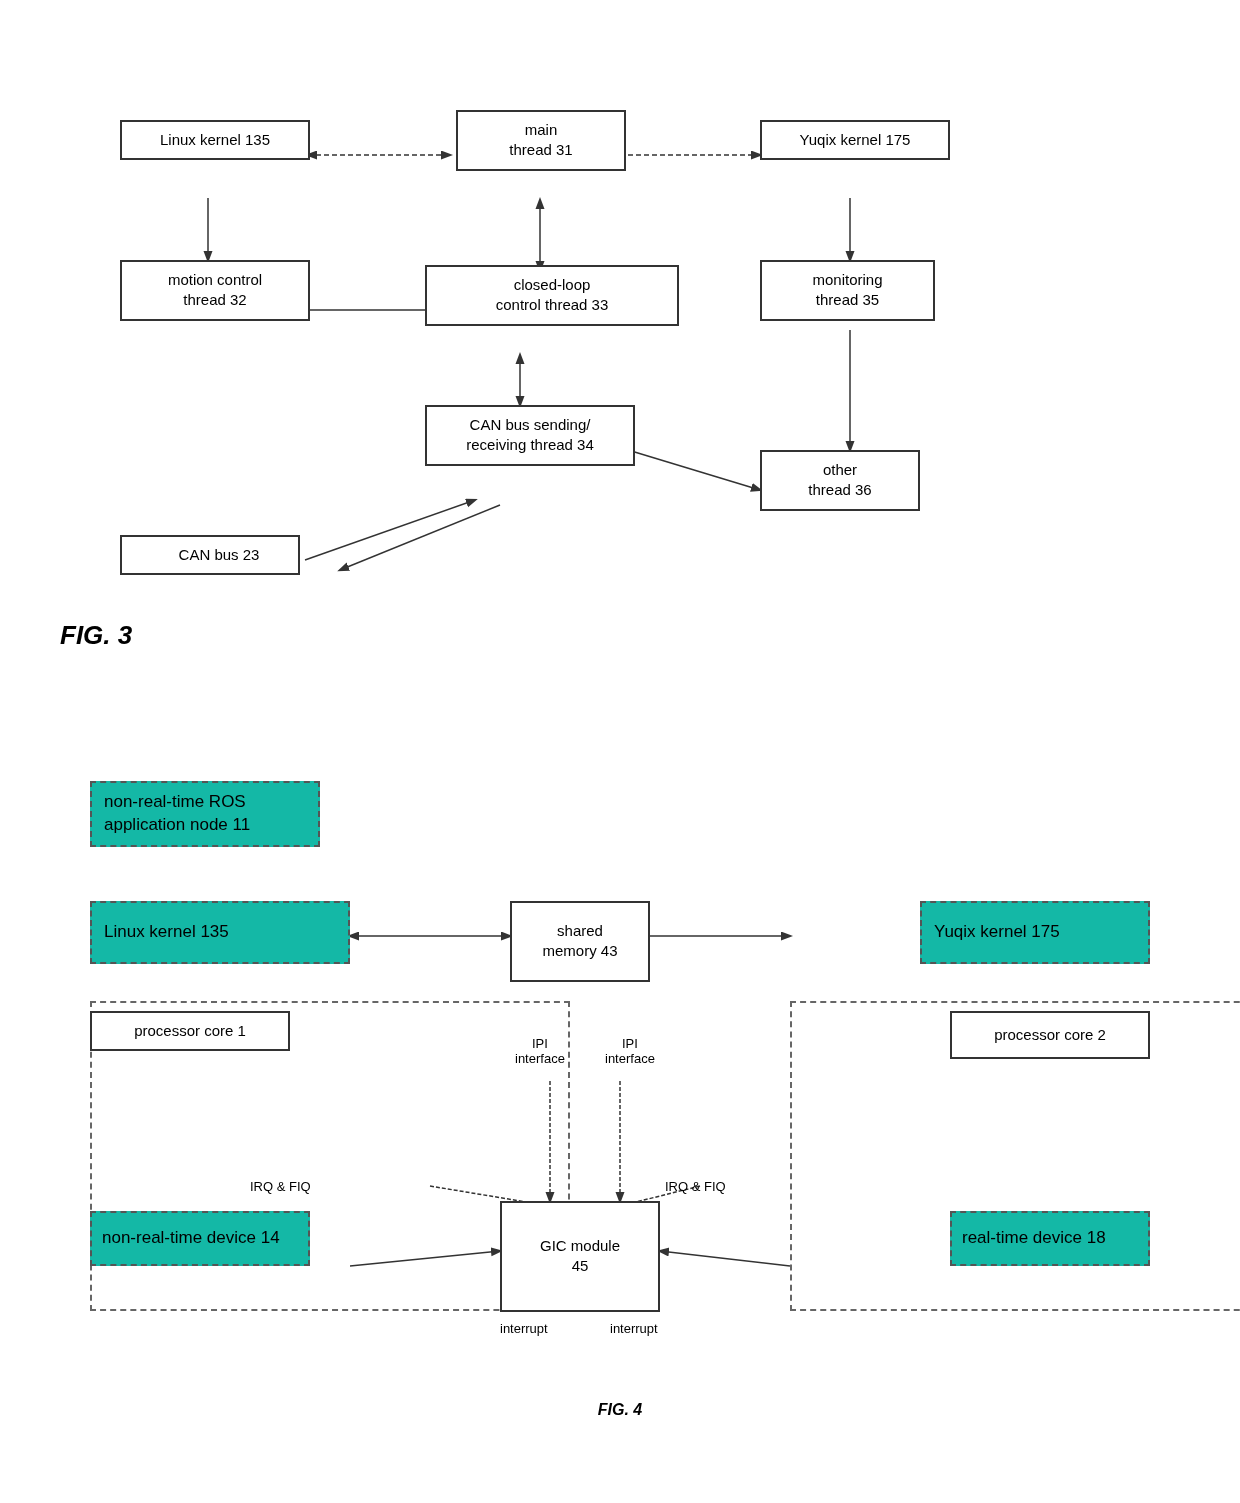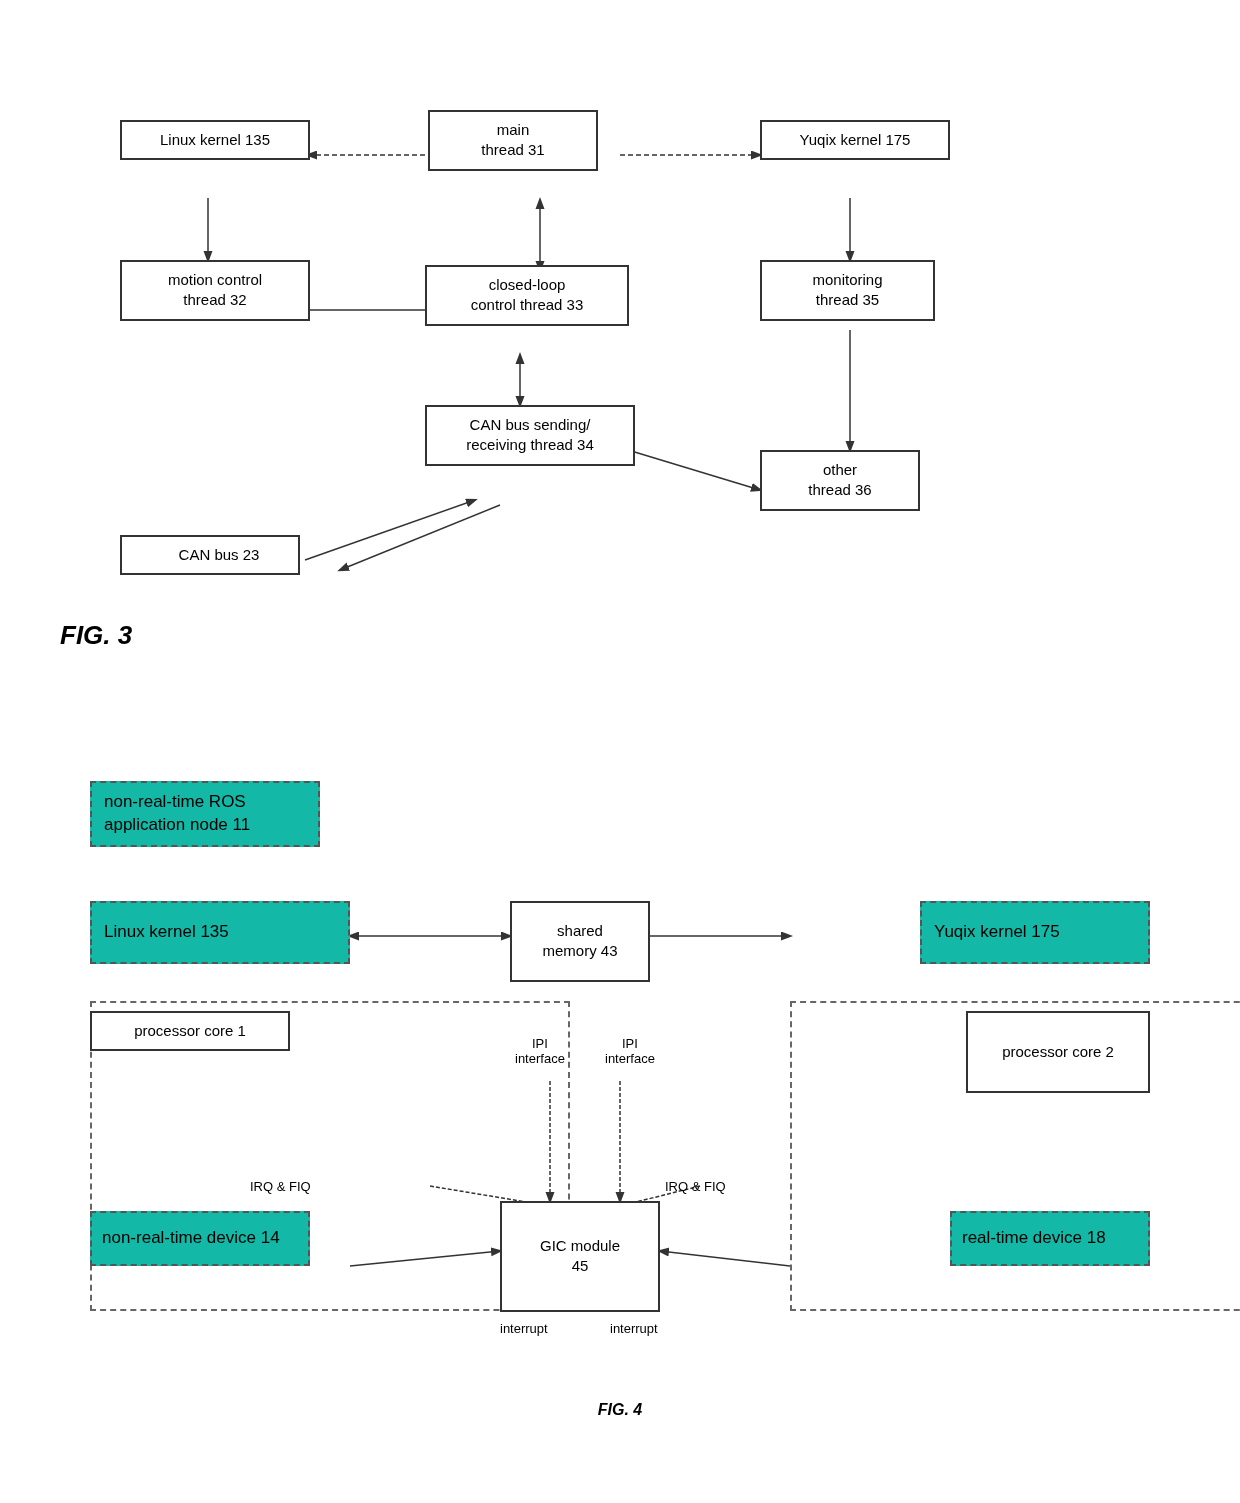--- a/index.html
+++ b/index.html
@@ -113,33 +113,33 @@
        CAN bus 23 --&gt;
       <line x1="440" y1="465" x2="280" y2="530" stroke="#333" stroke-width="1.5" marker-end="url(#arr)"></line>
       
       <line x1="245" y1="520" x2="415" y2="460" stroke="#333" stroke-width="1.5" marker-end="url(#arr)"></line>
     </svg>
 
     <div class="f3-box box" style="left:60px; top:80px; width:190px;">
       <span>Linux kernel 135</span>
     </div>
 
-    <div class="f3-box box" style="left:368px; top:70px; width:170px;">
+    <div class="f3-box box" style="left:396px; top:70px; width:170px;">
       <span>main<br>thread 31</span>
     </div>
 
     <div class="f3-box box" style="left:700px; top:80px; width:190px;">
       <span>Yuqix kernel 175</span>
     </div>
 
     <div class="f3-box box" style="left:60px; top:220px; width:190px;">
       <span>motion control<br>thread 32</span>
     </div>
 
-    <div class="f3-box box" style="left:365px; top:225px; width:204px;">
+    <div class="f3-box box" style="left:365px; top:225px; width:254px;">
       <span>closed-loop<br>control thread 33</span>
     </div>
 
     <div class="f3-box box" style="left:700px; top:220px; width:175px;">
       <span>monitoring<br>thread 35</span>
     </div>
 
     <div class="f3-box box" style="left:365px; top:365px; width:210px;">
       <span>CAN bus sending/<br>receiving thread 34</span>
     </div>
@@ -216,21 +216,21 @@
     </div>
 
     <div class="box-dashed" style="position:absolute; right:30px; top:180px; width:230px; padding: 18px 12px;">
       <span>Yuqix kernel 175</span>
     </div>
 
     <div class="box" style="position:absolute; left:30px; top:290px; width:200px; ">
       <span>processor core 1</span>
     </div>
 
-    <div class="box" style="position:absolute; right:30px; top:290px; width:184px; padding:29px;">
+    <div class="box" style="position:absolute; right:30px; top:290px; width:200px; padding:12px;">
       <span>processor core 2</span>
     </div>
 
     <div style="position:absolute; left:455px; top:315px; font-size:13px; text-align:center;">
       <span>IPI<br>interface</span>
     </div>
 
     <div style="position:absolute; left:545px; top:315px; font-size:13px; text-align:center;">
       <span>IPI<br>interface</span>
     </div>

